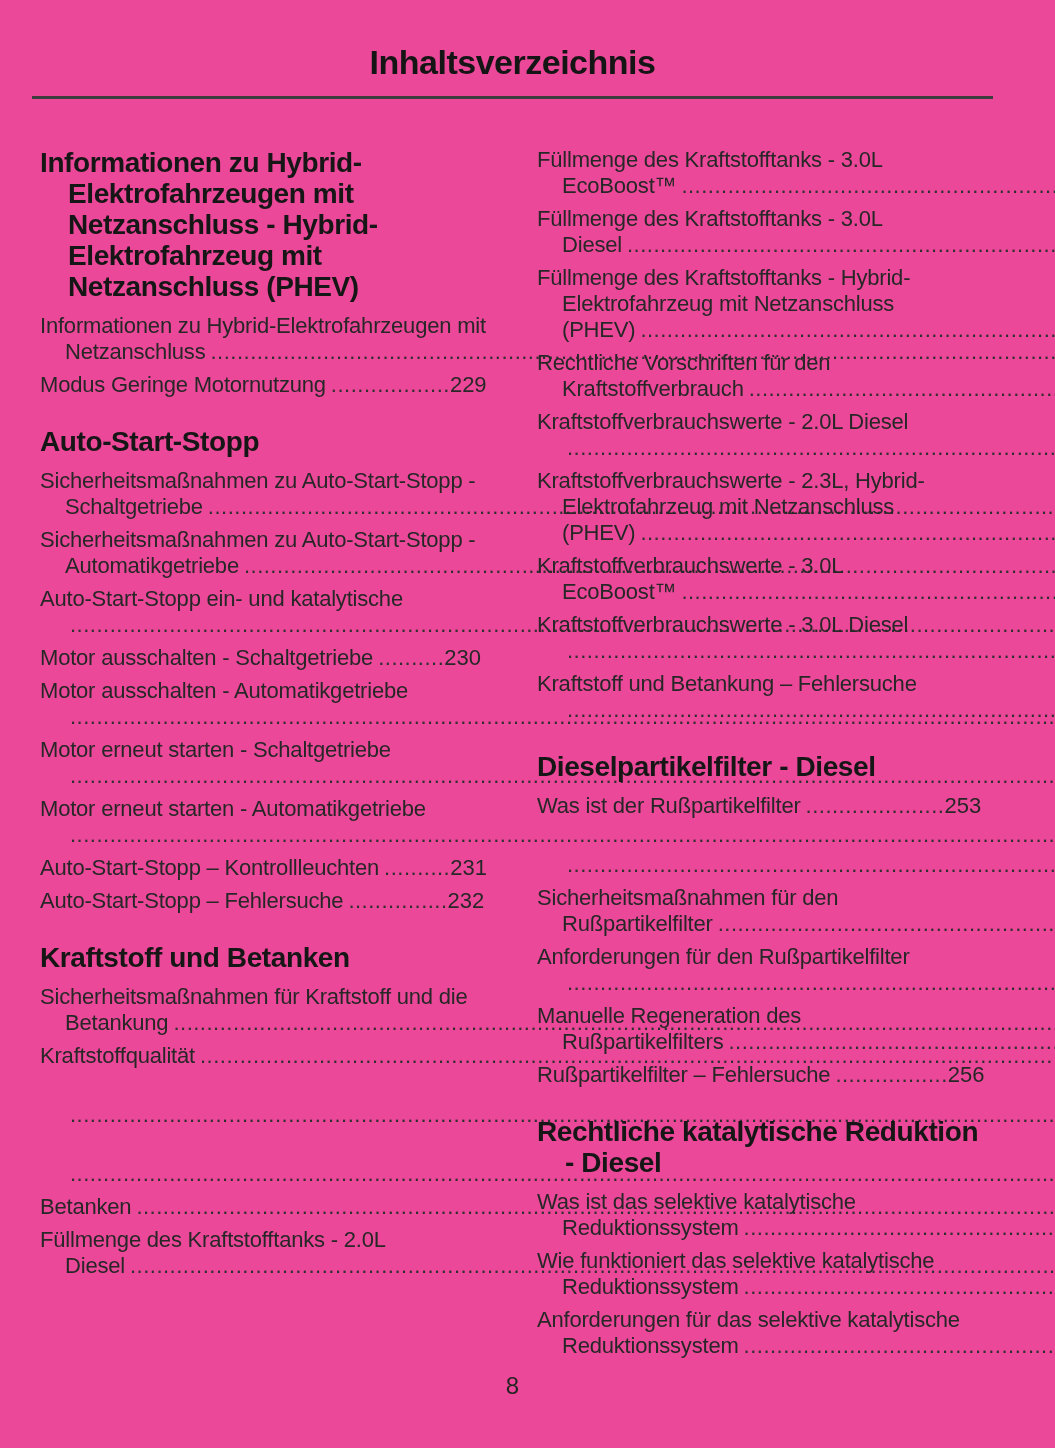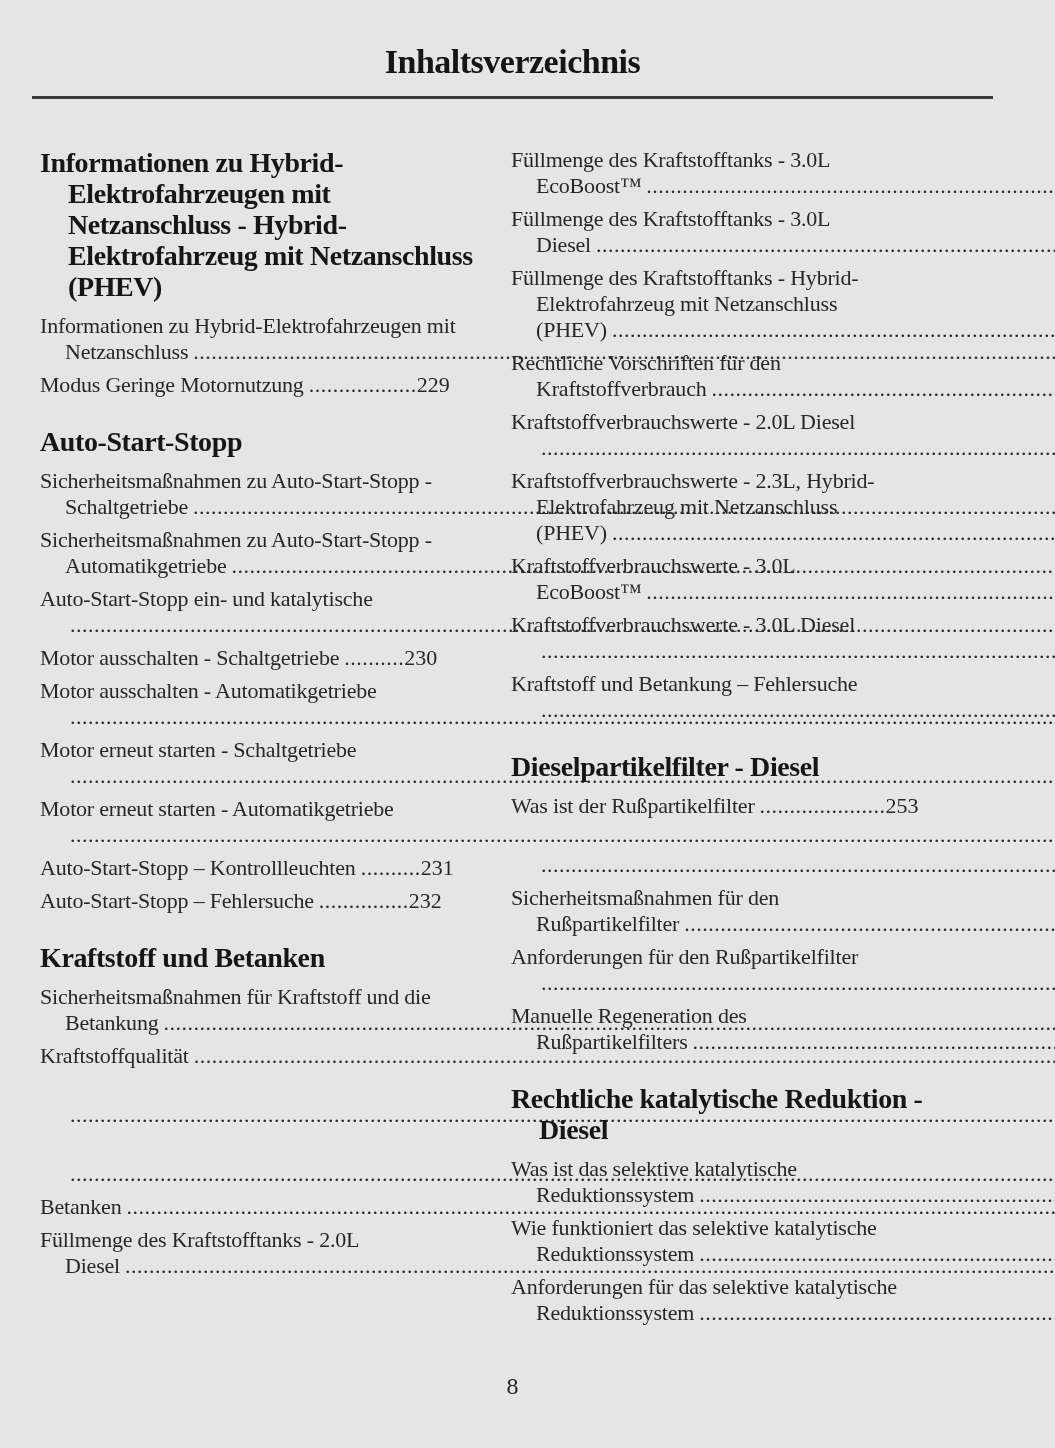--- a/index.html
+++ b/index.html
@@ -4,21 +4,21 @@
 <style>
   html, body { margin: 0; padding: 0; }
   body {
     width: 1055px; height: 1448px;
     background: #ffffff;
     font-family: "Liberation Sans", "DejaVu Sans", sans-serif;
     color: #272727;
     position: relative;
     overflow: hidden;
   }
-  .sheet { position: absolute; inset: 0; background: #e5e5e5; font-family: Liberation Serif, serif; }
+  .sheet { position: absolute; inset: 0; background: #ec4899; }
 
   
   .header {
     margin: 0 62px 0 32px;
     padding-top: 44px;
     border-bottom: 3px solid #3d3d3d;
   }
   .doc-title {
     margin: 0 0 16px 0;
     text-align: center;
@@ -26,21 +26,21 @@
     line-height: 36px;
     font-weight: bold;
     letter-spacing: -0.5px;
     color: #151515;
   }
 
   
   .columns {
     margin: 48px 70px 0 40px;
     display: flex;
-    gap: 24px;
+    gap: 50px;
     align-items: flex-start;
   }
   .col { width: 447px; flex: none; }
   .col.right { width: 448px; }
 
   h2.sec-heading {
     font-size: 28px;
     line-height: 31px;
     font-weight: bold;
     color: #161616;
@@ -122,20 +122,21 @@
         <p class="entry"><span class="entry-title">Kraftstoffverbrauchswerte - 2.3L, Hybrid-Elektrofahrzeug mit Netzanschluss (PHEV)</span><span class="leader">....................................................................................................................................................................................................................................................................</span></p>
         <p class="entry"><span class="entry-title">Kraftstoffverbrauchswerte - 3.0L EcoBoost™</span><span class="leader">....................................................................................................................................................................................................................................................................</span></p>
         <p class="entry"><span class="entry-title">Kraftstoffverbrauchswerte - 3.0L Diesel</span><br><span class="leader">....................................................................................................................................................................................................................................................................</span></p>
         <p class="entry"><span class="entry-title">Kraftstoff und Betankung – Fehlersuche</span><br><span class="leader">....................................................................................................................................................................................................................................................................</span></p>
         <h2 class="sec-heading">Dieselpartikelfilter - Diesel</h2>
         <p class="entry"><span class="entry-title">Was ist der Rußpartikelfilter</span><span class="leader">.....................</span><span class="pg">253</span></p>
         <p class="entry"><br><span class="leader">....................................................................................................................................................................................................................................................................</span></p>
         <p class="entry"><span class="entry-title">Sicherheitsmaßnahmen für den Rußpartikelfilter</span><span class="leader">....................................................................................................................................................................................................................................................................</span></p>
         <p class="entry"><span class="entry-title">Anforderungen für den Rußpartikelfilter</span><br><span class="leader">....................................................................................................................................................................................................................................................................</span></p>
         <p class="entry"><span class="entry-title">Manuelle Regeneration des Rußpartikelfilters</span><span class="leader">....................................................................................................................................................................................................................................................................</span></p>
+        <p class="entry"><span class="entry-title">Rußpartikelfilter – Fehlersuche</span><span class="leader">.................</span><span class="pg">256</span></p>
         <h2 class="sec-heading">Rechtliche katalytische Reduktion - Diesel</h2>
         <p class="entry"><span class="entry-title">Was ist das selektive katalytische Reduktionssystem</span><span class="leader">....................................................................................................................................................................................................................................................................</span></p>
         <p class="entry"><span class="entry-title">Wie funktioniert das selektive katalytische Reduktionssystem</span><span class="leader">....................................................................................................................................................................................................................................................................</span></p>
         <p class="entry"><span class="entry-title">Anforderungen für das selektive katalytische Reduktionssystem</span><span class="leader">....................................................................................................................................................................................................................................................................</span></p>
       </div>
   </div>
 
   <div class="page-number">8</div>
 
 </div>

